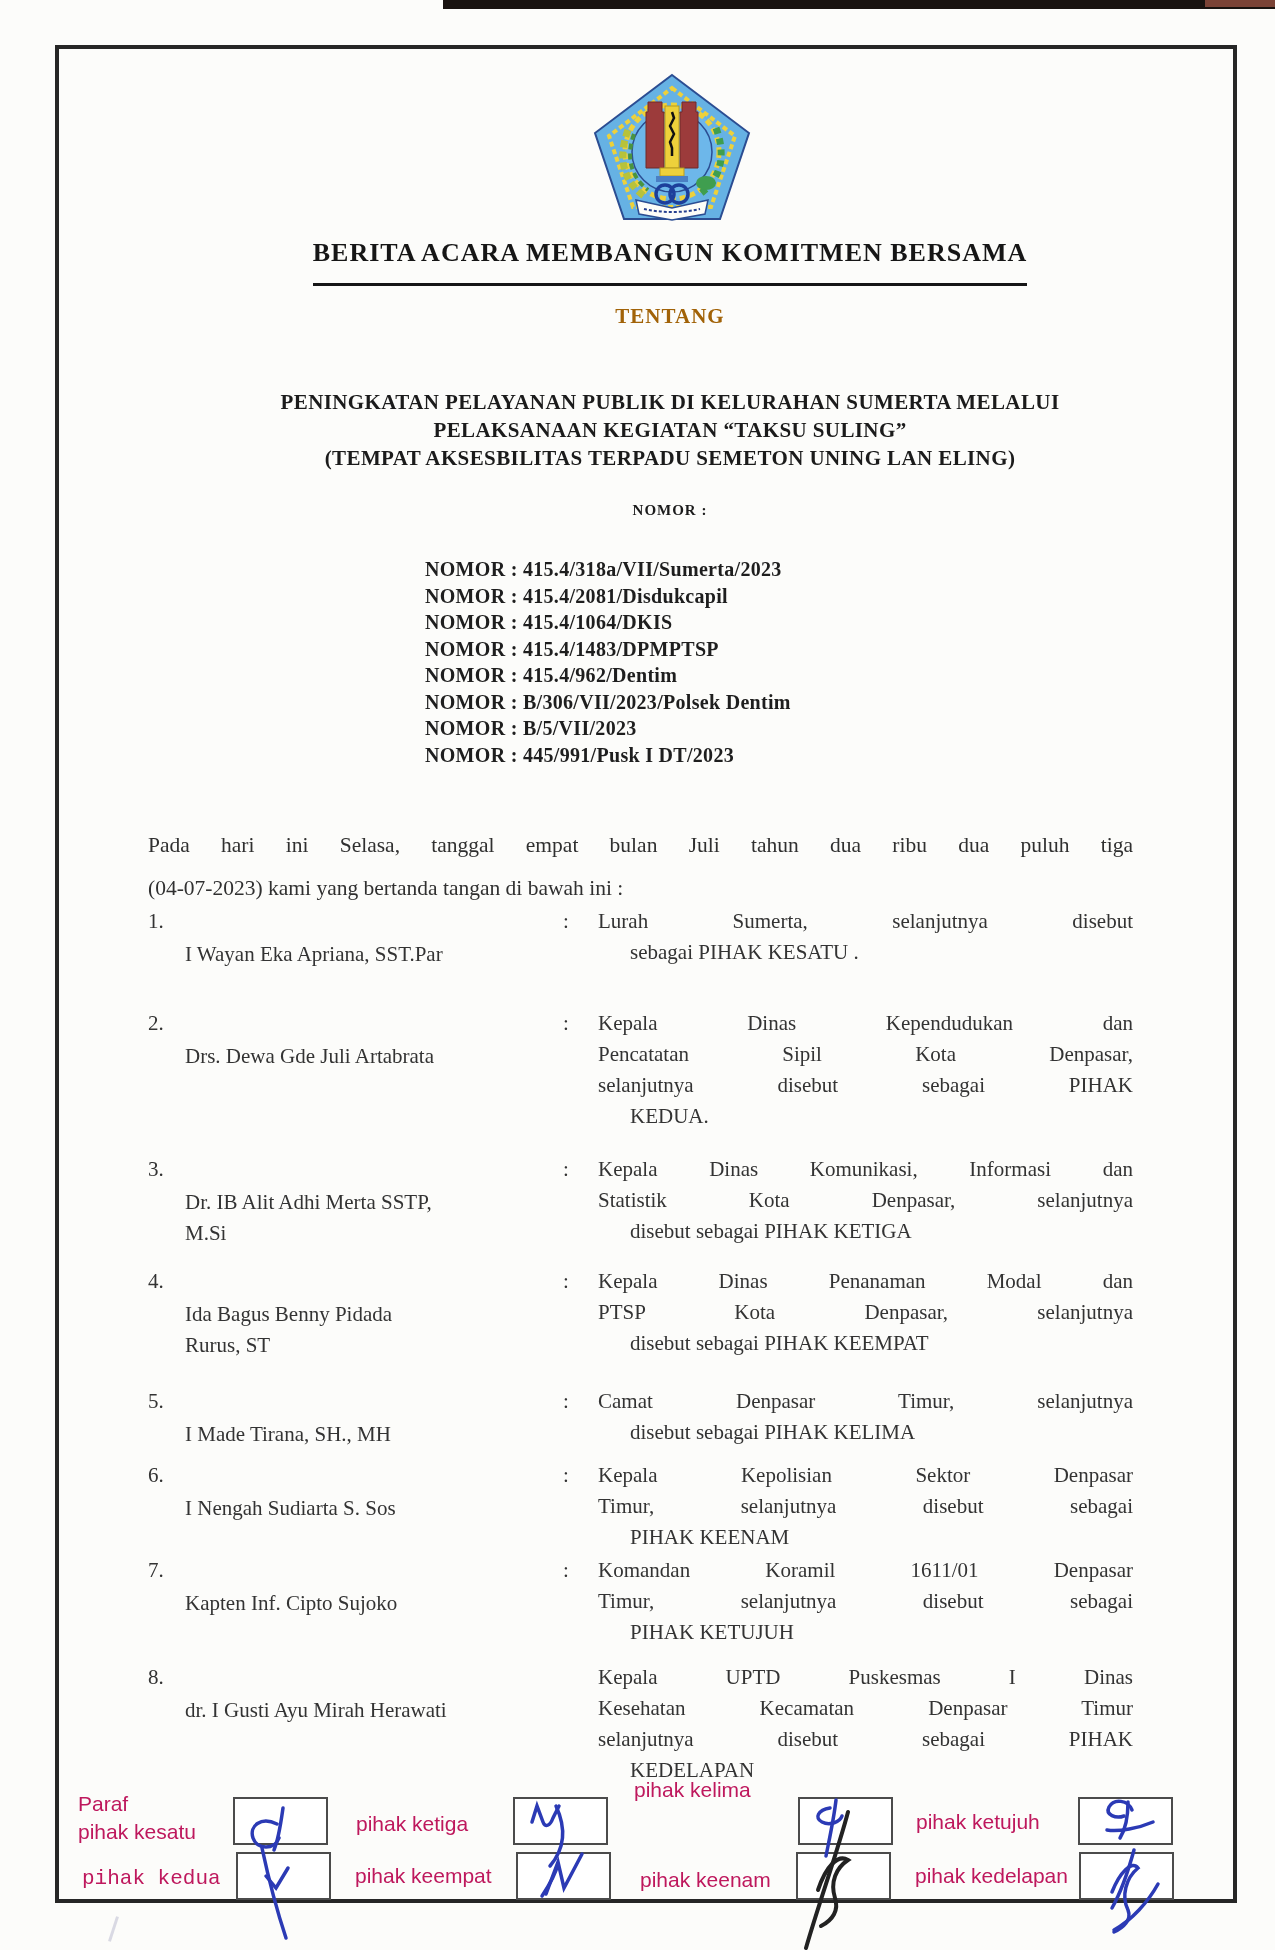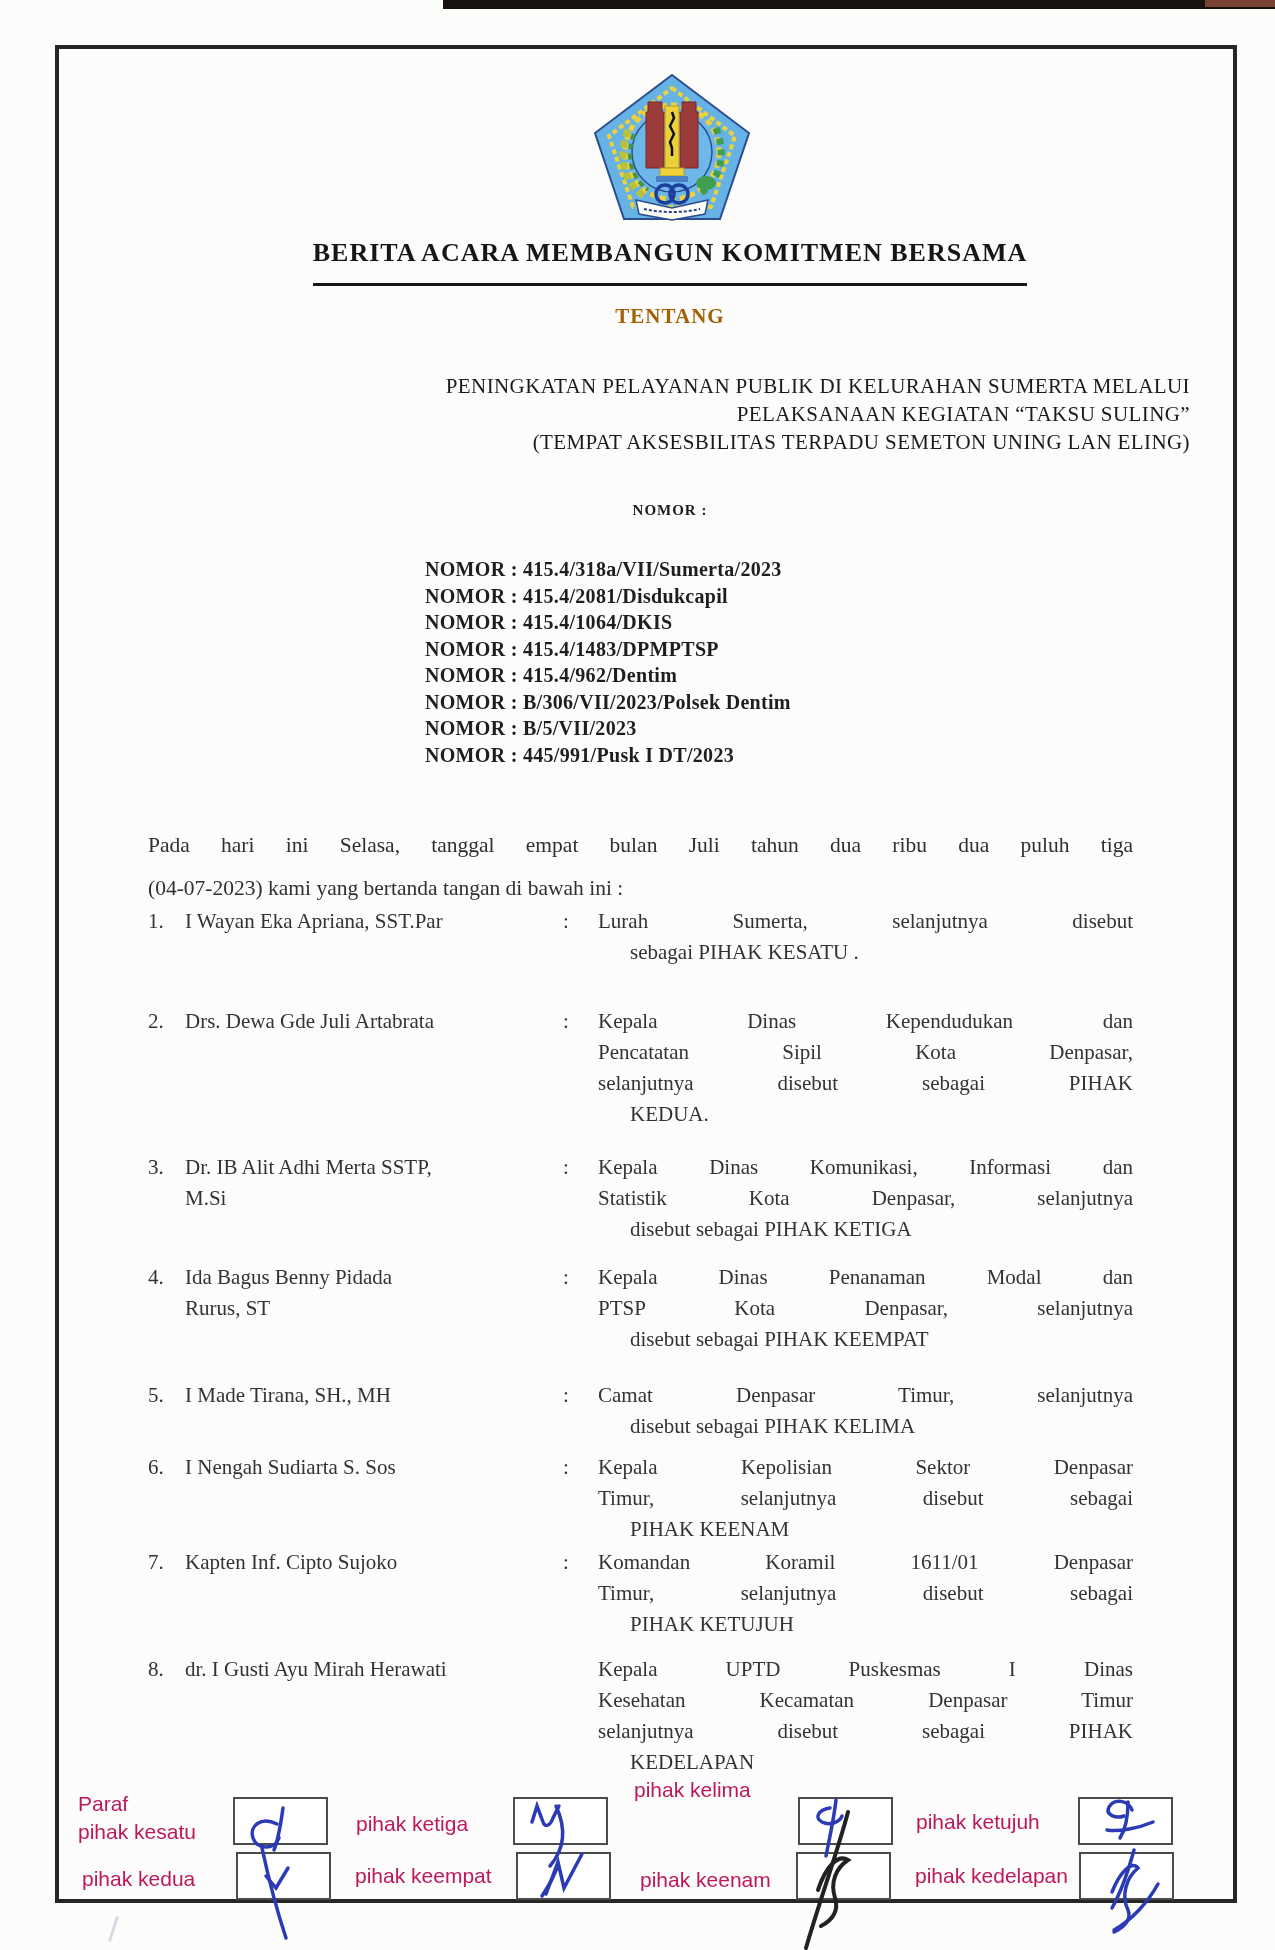--- a/index.html
+++ b/index.html
@@ -8,33 +8,33 @@
   .scan-strip{position:absolute;left:443px;top:0;width:832px;height:9px;background:#191310;}
   .scan-blob{position:absolute;left:1205px;top:0;width:70px;height:7px;background:#7b4336;}
   .scratch{position:absolute;left:112px;top:1916px;width:3px;height:26px;background:#d9d9e3;transform:rotate(18deg);}
   .frame{position:absolute;left:55px;top:45px;width:1182px;height:1858px;border:4px solid #262626;box-sizing:border-box;background:transparent;}
   .logo{position:absolute;left:592px;top:72px;width:160px;height:150px;}
   .title-wrap{position:absolute;left:150px;top:238px;width:1040px;text-align:center;}
   .doc-title{display:inline-block;font-size:26px;font-weight:700;letter-spacing:1px;color:#161616;
              border-bottom:3px solid #161616;padding-bottom:15px;}
   .tentang{position:absolute;left:150px;top:304px;width:1040px;text-align:center;
            font-size:21px;font-weight:700;letter-spacing:1px;color:#a16207;}
-  .subject{position:absolute;left:150px;top:372px;width:1040px;text-align:right;
-           font-size:21px;font-weight:400;line-height:28px;color:#1b1b1b;letter-spacing:0.4px;}
+  .subject{position:absolute;left:150px;top:388px;width:1040px;text-align:center;
+           font-size:21px;font-weight:700;line-height:28px;color:#1b1b1b;letter-spacing:0.4px;}
   .nomor-h{position:absolute;left:150px;top:502px;width:1040px;text-align:center;
            font-size:15px;font-weight:700;letter-spacing:1px;color:#1b1b1b;}
   .nomor-list{position:absolute;left:425px;top:556px;font-size:20px;font-weight:700;
               line-height:26.5px;color:#1e1e1e;letter-spacing:0.3px;}
   .opening{position:absolute;left:148px;top:818px;width:985px;font-size:21.5px;line-height:31px;color:#303030;}
   .opening div{text-align:justify;text-align-last:justify;margin-top:12px;}
   .opening div:last-child{text-align-last:left;}
   .parties{position:absolute;left:148px;top:906px;width:985px;font-size:21px;line-height:31px;color:#333333;}
   .party{display:grid;grid-template-columns:37px 263px 115px 18px 1fr;}
   .p-no{grid-column:1;}
-  .p-name{grid-column:2;}
+  .p-name{grid-column:2;margin-top:33px;}
   .p-sep{grid-column:4;}
   .p-role{grid-column:5;padding-left:17px;}
   .p-role div{text-align:justify;text-align-last:justify;}
   .p-role div:last-child{text-align-last:left;margin-left:32px;}
   .plabel{position:absolute;font-family:"Liberation Sans","DejaVu Sans",sans-serif;
           font-size:21px;color:#be185d;}
   .pbox{position:absolute;width:95px;height:48px;border:2px solid #4b4b4b;background:#ffffff;box-sizing:border-box;}
   .sig-layer{position:absolute;left:0;top:1780px;width:1275px;height:170px;pointer-events:none;}
 </style>
 </head>
@@ -186,21 +186,21 @@
         <div>Kesehatan Kecamatan Denpasar Timur</div>
         <div>selanjutnya disebut sebagai PIHAK</div>
         <div>KEDELAPAN</div>
       </div>
     </div>
 
   </div>
 
   <div class="plabel" style="left:78px;top:1792px;">Paraf</div>
   <div class="plabel" style="left:78px;top:1820px;">pihak kesatu</div>
-  <div class="plabel" style="left:82px;top:1867px;">pihak kedua</div>
+  <div class="plabel" style="left:82px;top:1867px;font-family:Liberation Mono, monospace;">pihak kedua</div>
   <div class="plabel" style="left:356px;top:1812px;">pihak ketiga</div>
   <div class="plabel" style="left:355px;top:1864px;">pihak keempat</div>
   <div class="plabel" style="left:634px;top:1778px;">pihak kelima</div>
   <div class="plabel" style="left:640px;top:1868px;">pihak keenam</div>
   <div class="plabel" style="left:916px;top:1810px;">pihak ketujuh</div>
   <div class="plabel" style="left:915px;top:1864px;">pihak kedelapan</div>
 
   <div class="pbox" style="left:233px;top:1797px;"></div>
   <div class="pbox" style="left:236px;top:1852px;"></div>
   <div class="pbox" style="left:513px;top:1797px;"></div>

